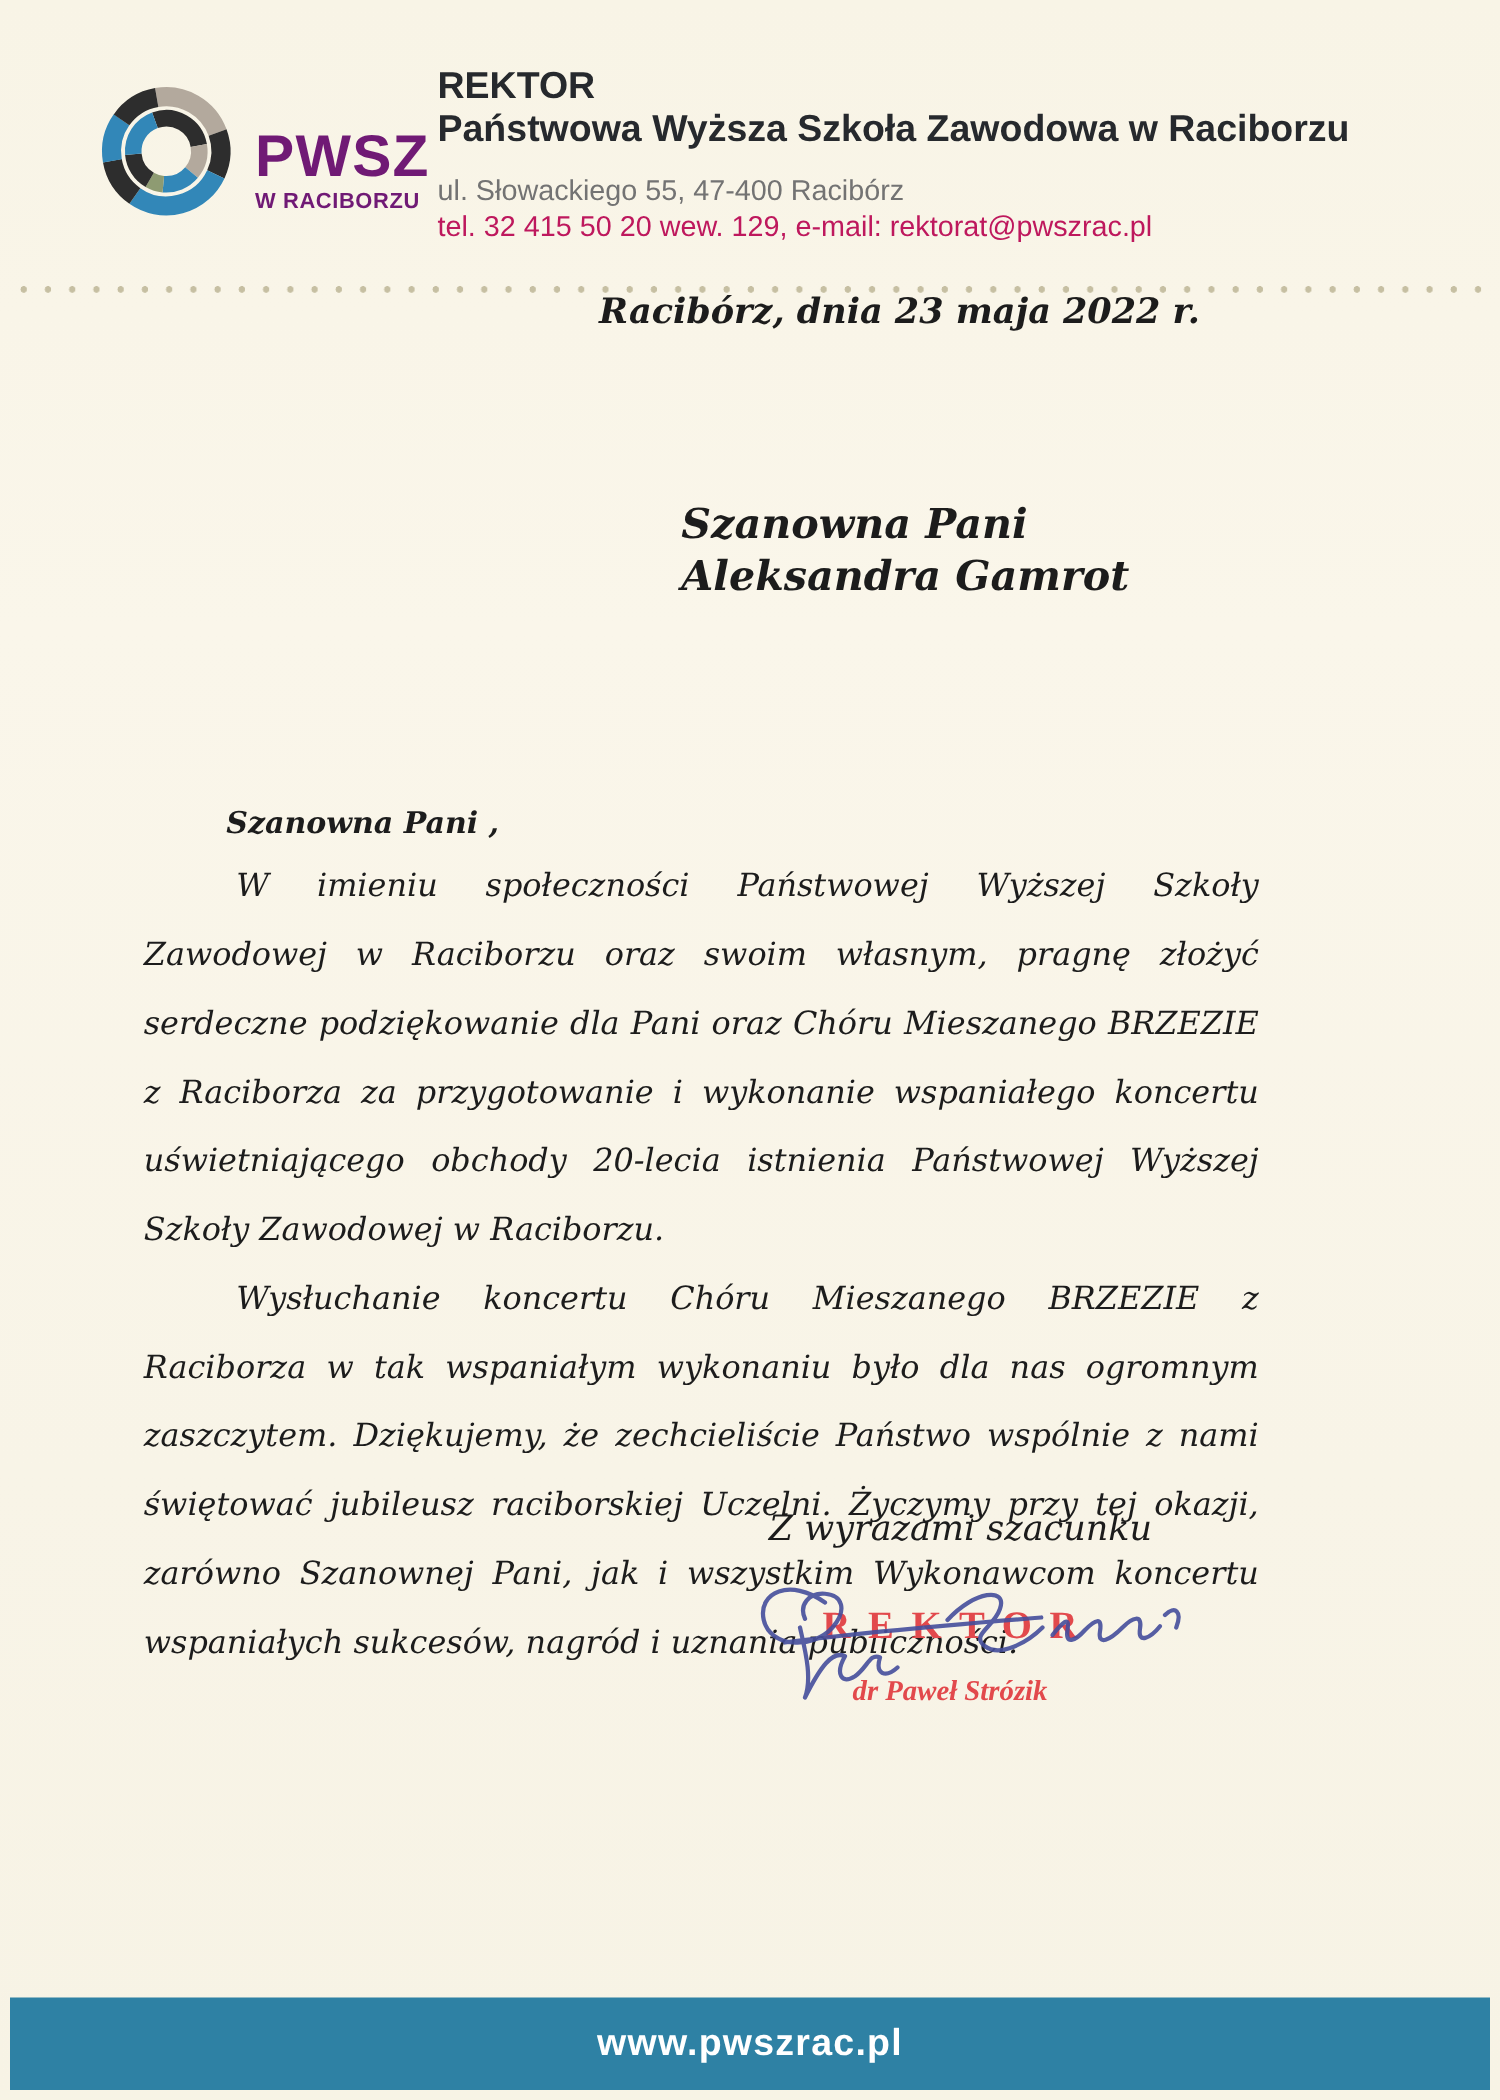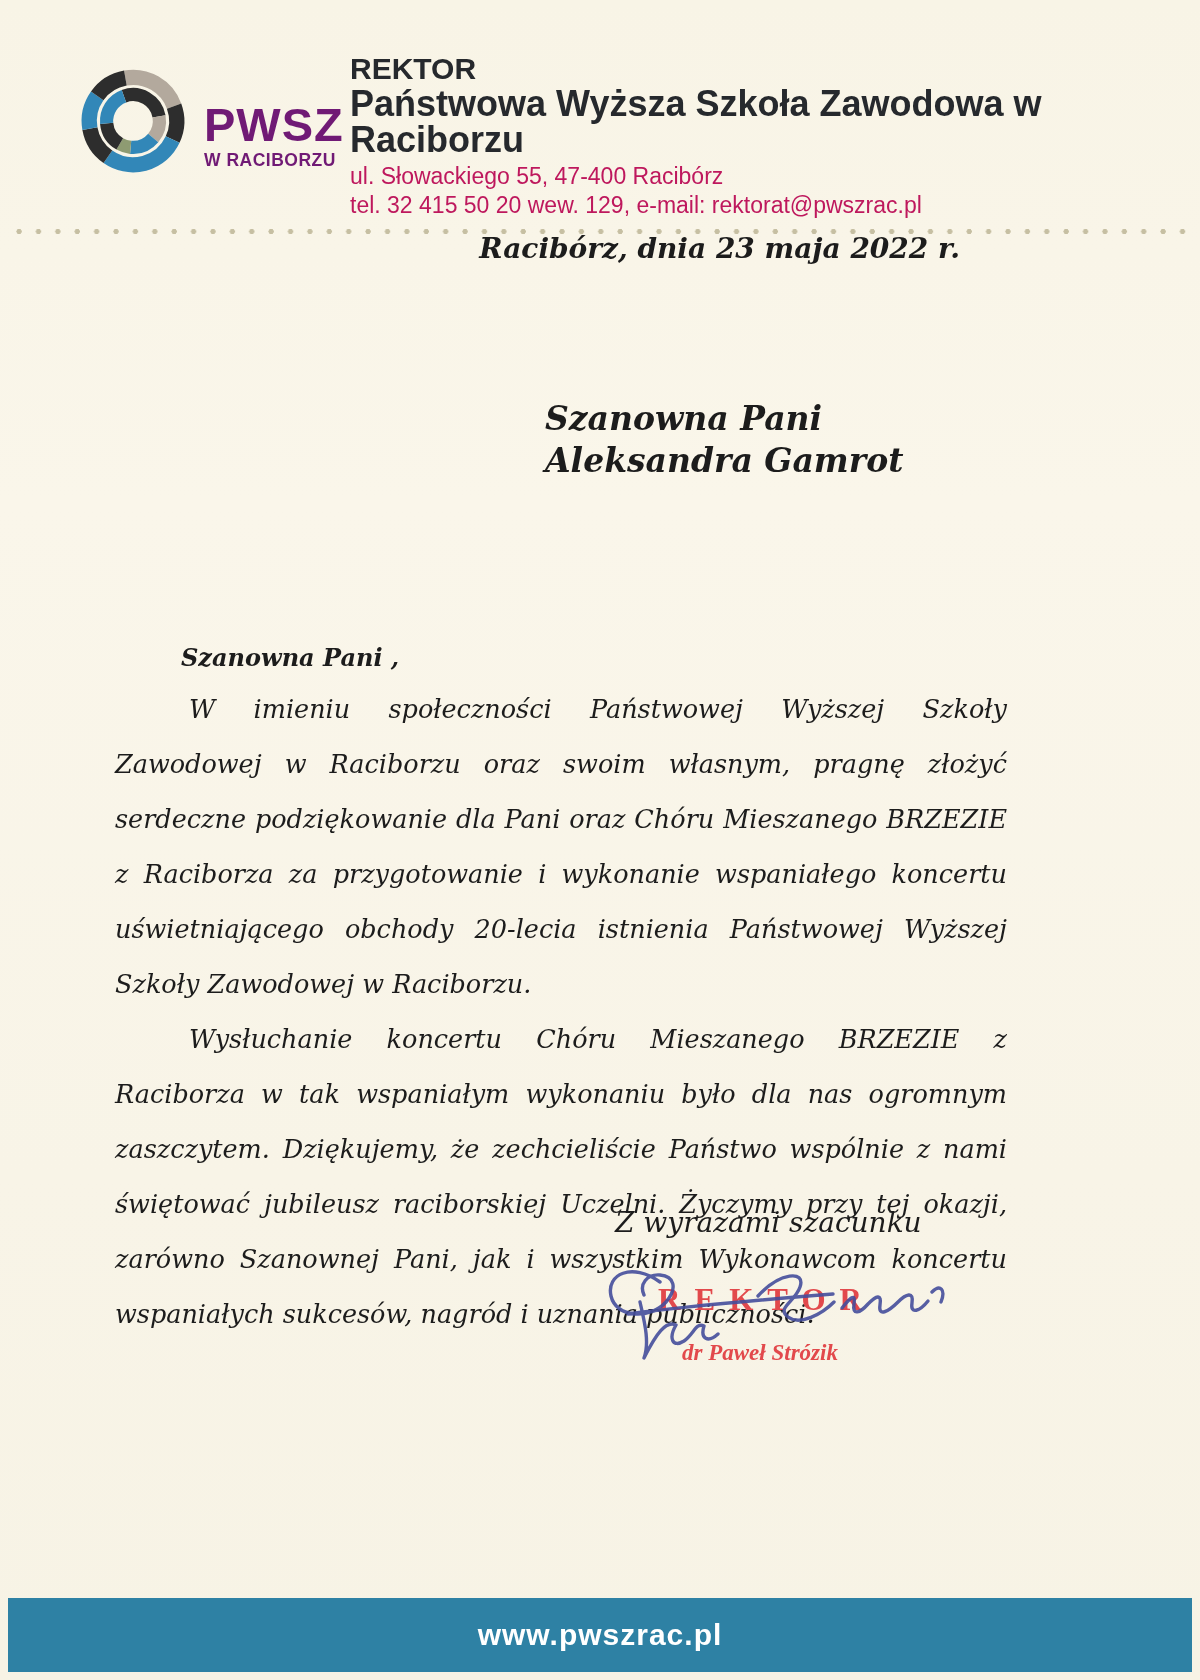--- a/index.html
+++ b/index.html
@@ -20,22 +20,22 @@
   
   .header { position: absolute; left: 0; top: 0; width: 1200px; height: 210px; }
   .logo-wrap { position: absolute; left: 72px; top: 60px; width: 280px; height: 130px; }
   .logo-icon { position: absolute; left: 0; top: 0; }
   .logo-text { position: absolute; left: 132px; top: 42px; font-family: "Liberation Sans", sans-serif; color: #701a75; }
   .logo-acronym { font-size: 47px; font-weight: bold; letter-spacing: 1px; line-height: 46px; }
   .logo-sub { font-size: 17.5px; font-weight: bold; letter-spacing: 0.5px; margin-top: 2px; }
 
   .header-block { position: absolute; left: 350px; top: 52px; font-family: "Liberation Sans", sans-serif; color: #26292d; }
   .hdr-rektor { font-size: 30px; font-weight: bold; line-height: 34px; }
-  .hdr-inst   { font-size: 36px; font-weight: bold; line-height: 36px; }
-  .hdr-addr   { font-size: 23px; font-weight: normal; line-height: 29px; margin-top: 4px; color: #be185d; }
+  .hdr-inst   { font-size: 30px; font-weight: bold; line-height: 36px; }
+  .hdr-addr   { font-size: 23px; font-weight: normal; line-height: 29px; margin-top: 16px; color: #737373; }
   .hdr-tel    { font-size: 23px; font-weight: normal; line-height: 29px; color: #be185d; }
 
   .dotted-separator {
     position: absolute; left: 16px; right: 14px; top: 228px; height: 7px;
     background-image: radial-gradient(circle at 3px 3.5px, #c6bfa2 2.4px, rgba(198,191,162,0) 2.8px);
     background-size: 19.4px 7px; background-repeat: repeat-x;
   }
 
   
   .script { font-family: "DejaVu Serif", serif; font-style: italic; }

